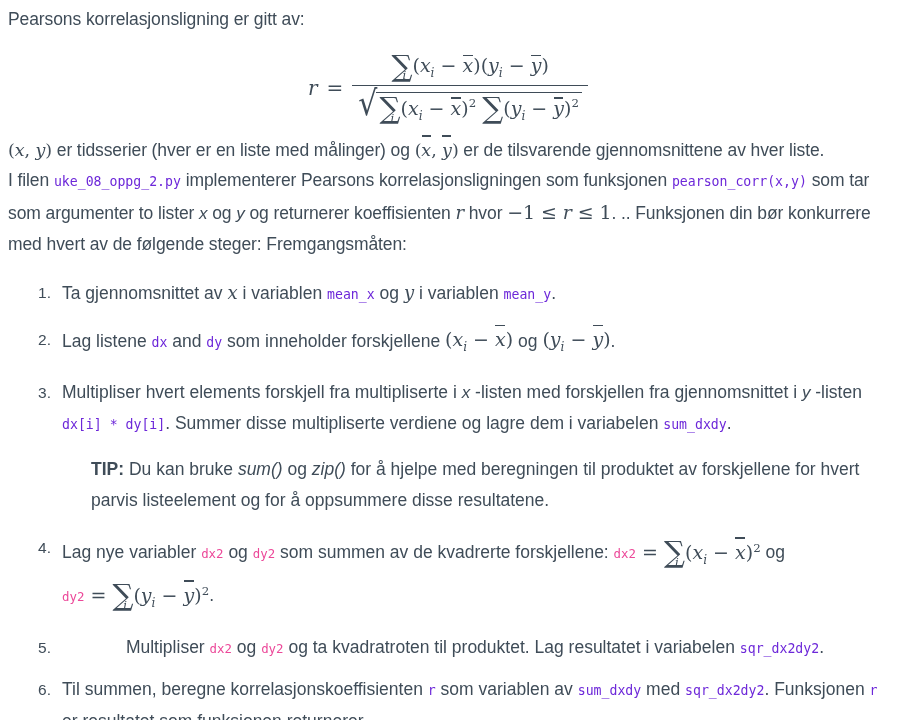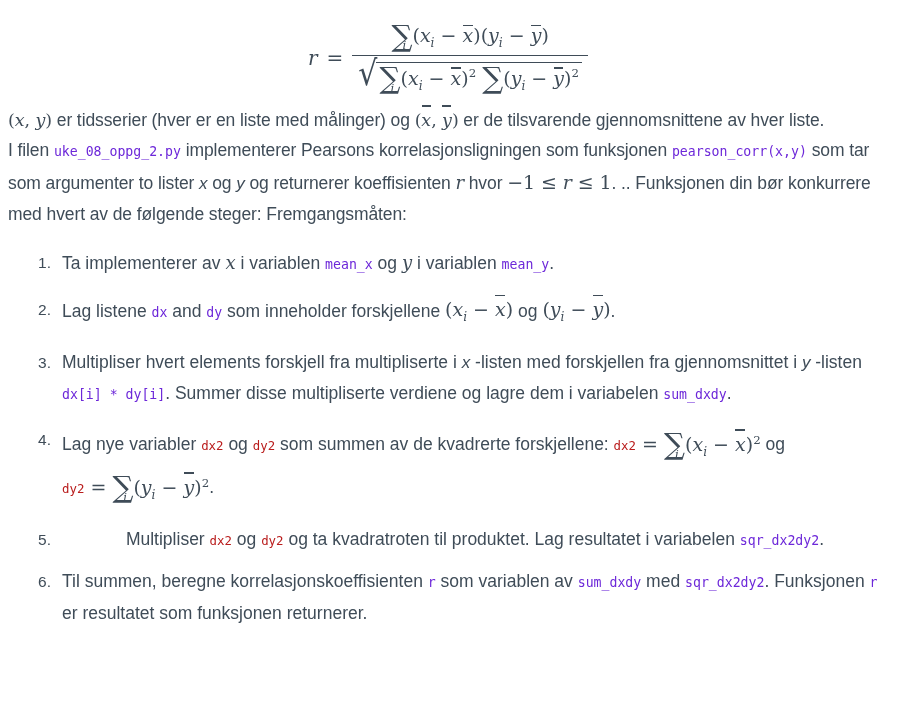--- a/index.html
+++ b/index.html
@@ -38,21 +38,21 @@
   code, .code {
     font-family: "DejaVu Sans Mono", monospace;
     font-size: 13.2px;
     letter-spacing: 0px;
     color: #6d28d9;
     white-space: pre;
   }
   .code-sm {
     font-family: "DejaVu Sans Mono", monospace;
     font-size: 12.4px;
-    color: #b91c1c;
+    color: #ec4899;
     white-space: pre;
   }
 
   
   .math {
     font-family: "DejaVu Serif", "Liberation Serif", serif;
     font-style: italic;
     color: #3f4c58;
     white-space: nowrap;
   }
@@ -210,20 +210,21 @@
   .tip b { font-weight: bold; }
   .tip i { font-style: italic; }
 
   .nowrap { white-space: nowrap; }
 </style>
 </head>
 <body>
 
 <div class="page">
 
+  <p class="para">Pearsons korrelasjonsligning er gitt av:</p>
 
   <div class="formula-block">
     <span class="frac-wrap">
       <span class="lhs math">r</span>
       <span class="eqsign">=</span>
       <span class="frac">
         <span class="num math">
           <span class="sum">∑<span class="sub">i</span></span><span class="up">(</span><i>x</i><sub class="ital">i</sub> <span class="up">−</span> <span class="bar"><i>x</i></span><span class="up">)(</span><i>y</i><sub class="ital">i</sub> <span class="up">−</span> <span class="bar"><i>y</i></span><span class="up">)</span>
         </span>
         <span class="bar-line"></span>
@@ -238,26 +239,27 @@
       </span>
     </span>
   </div>
 
   <p class="para"><span class="math nowrap"><span class="up">(</span><i>x</i><span class="up">,</span> <i>y</i><span class="up">)</span></span><span> er tidsserier (hver er en liste med målinger) og </span><span class="math nowrap"><span class="up">(</span><span class="bar"><i>x</i></span><span class="up">,</span> <span class="bar"><i>y</i></span><span class="up">)</span></span><span> er de tilsvarende gjennomsnittene av hver liste.</span></p>
 
   <p class="para mt-para"><span>I filen </span><code>uke_08_oppg_2.py</code><span> implementerer Pearsons korrelasjonsligningen som funksjonen </span><code>pearson_corr(x,y)</code><span> som tar som argumenter to lister </span><span class="mi-sm">x</span><span> og </span><span class="mi-sm">y</span><span> og returnerer koeffisienten </span><span class="mathvar">r</span><span> hvor </span><span class="math nowrap" style="font-size:19px;"><span class="up">−1</span> <span class="up">≤</span> <i>r</i> <span class="up">≤</span> <span class="up">1</span></span><span>. .. Funksjonen din bør konkurrere med hvert av de følgende steger: Fremgangsmåten:</span></p>
 
   <ol class="steps">
 
-    <li><span>Ta implementerer av </span><span class="mathvar">x</span><span> i variablen </span><code>mean_x</code><span> og </span><span class="mathvar">y</span><span> i variablen </span><code>mean_y</code><span>.</span></li>
+    <li><span>Ta gjennomsnittet av </span><span class="mathvar">x</span><span> i variablen </span><code>mean_x</code><span> og </span><span class="mathvar">y</span><span> i variablen </span><code>mean_y</code><span>.</span></li>
 
     <li><span>Lag listene </span><code>dx</code><span> and </span><code>dy</code><span> som inneholder forskjellene </span><span class="math nowrap" style="font-size:19px;"><span class="up">(</span><i>x</i><sub class="ital">i</sub> <span class="up">−</span> <span class="bar"><i>x</i></span><span class="up">)</span></span><span> og </span><span class="math nowrap" style="font-size:19px;"><span class="up">(</span><i>y</i><sub class="ital">i</sub> <span class="up">−</span> <span class="bar"><i>y</i></span><span class="up">)</span></span><span>.</span></li>
 
     <li><span>Multipliser hvert elements forskjell fra multipliserte i </span><span class="mi-sm">x</span><span> -listen med forskjellen fra gjennomsnittet i </span><span class="mi-sm">y</span><span> -listen </span><code>dx[i] * dy[i]</code><span>. Summer disse multipliserte verdiene og lagre dem i variabelen </span><code>sum_dxdy</code><span>.</span>
 
+      <div class="tip"><b>TIP:</b><span> Du kan bruke </span><i>sum()</i><span> og </span><i>zip()</i><span> for å hjelpe med beregningen til produktet av forskjellene for hvert parvis listeelement og for å oppsummere disse resultatene.</span></div>
     </li>
 
     <li><span>Lag nye variabler </span><code class="code-sm">dx2</code><span> og </span><code class="code-sm">dy2</code><span> som summen av de kvadrerte forskjellene: </span><code class="code-sm">dx2</code><span class="math nowrap" style="font-size:19px;"> <span class="up">=</span> <span class="sum">∑<span class="sub">i</span></span><span class="up">(</span><i>x</i><sub class="ital">i</sub> <span class="up">−</span> <span class="bar"><i>x</i></span><span class="up">)</span><sup class="upr">2</sup></span><span> og </span><code class="code-sm">dy2</code><span class="math nowrap" style="font-size:19px;"> <span class="up">=</span> <span class="sum">∑<span class="sub">i</span></span><span class="up">(</span><i>y</i><sub class="ital">i</sub> <span class="up">−</span> <span class="bar"><i>y</i></span><span class="up">)</span><sup class="upr">2</sup></span><span>.</span></li>
 
     <li class="tight"><span>Multipliser </span><code class="code-sm">dx2</code><span> og </span><code class="code-sm">dy2</code><span> og ta kvadratroten til produktet. Lag resultatet i variabelen </span><code>sqr_dx2dy2</code><span>.</span></li>
 
     <li><span>Til summen, beregne korrelasjonskoeffisienten </span><code>r</code><span> som variablen av </span><code>sum_dxdy</code><span> med </span><code>sqr_dx2dy2</code><span>. Funksjonen </span><code>r</code><span> er resultatet som funksjonen returnerer.</span></li>
 
   </ol>
 

